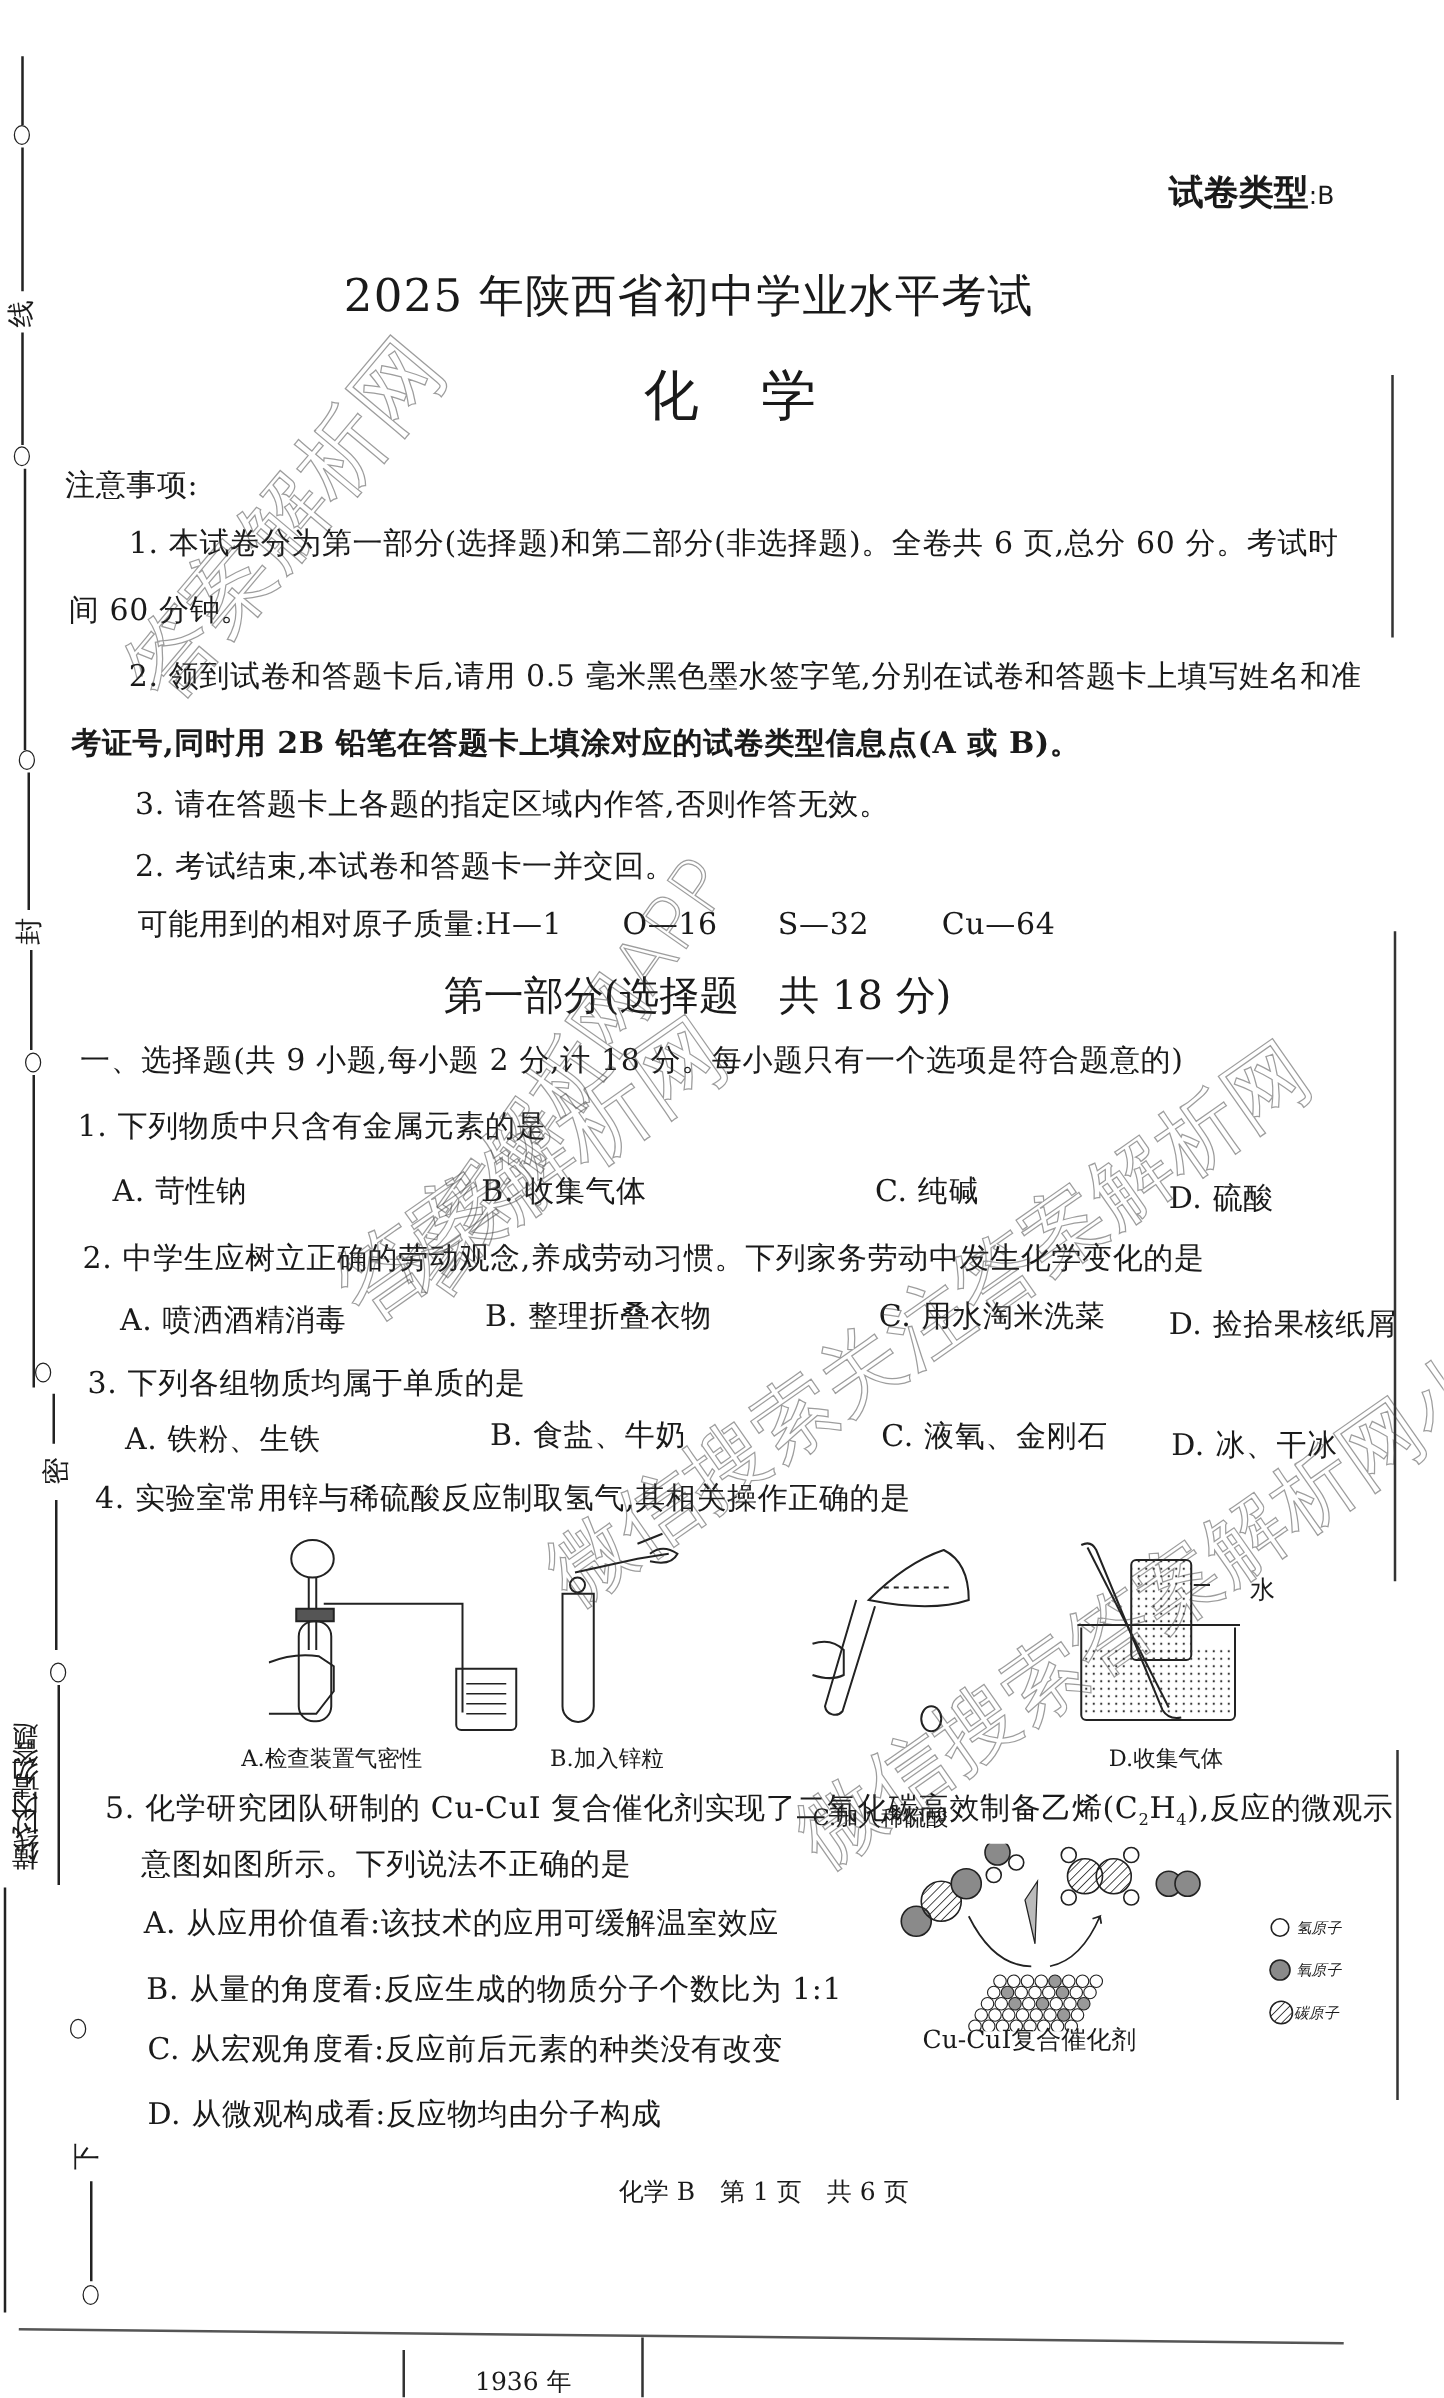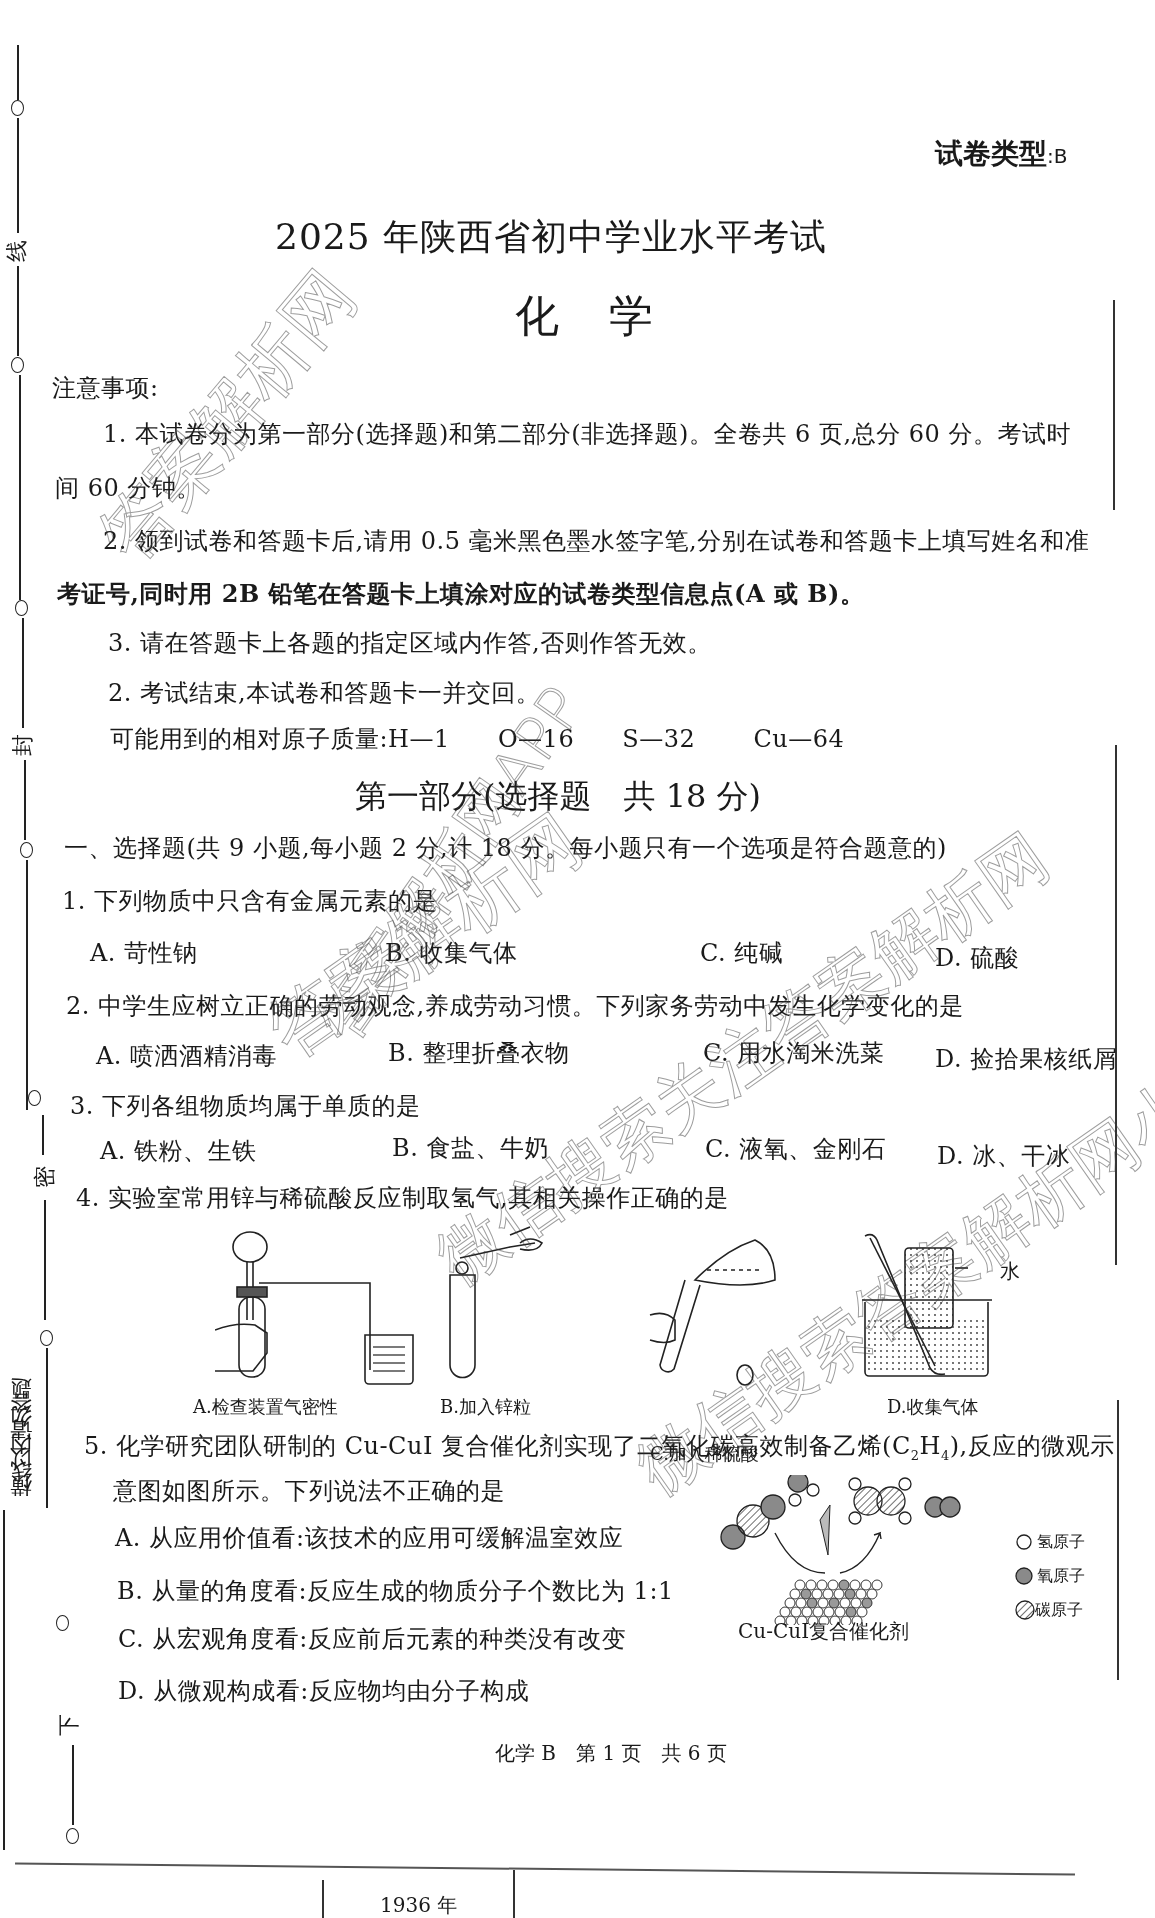--- a/index.html
+++ b/index.html
@@ -5,21 +5,21 @@
   html, body { margin: 0; padding: 0; background: #ffffff; }
   body { width: 1155px; height: 1918px; position: relative; overflow: hidden;
          font-family: "DejaVu Serif", "Liberation Serif", serif; color: #1a1a1a; }
   .abs { position: absolute; white-space: nowrap; }
   .txt { font-size: 24px; letter-spacing: 0.5px; }
   .sans { font-family: "DejaVu Sans", "Liberation Sans", sans-serif; }
   .title { font-size: 36px; letter-spacing: 1px; }
   .subject { font-size: 44px; letter-spacing: 50px; }
   .section { font-size: 32px; }
   .small { font-size: 20px; }
-  .tiny { font-size: 16px; }
+  .tiny { font-size: 12px; font-style: italic; }
   .paper-type { font-size: 28px; font-weight: bold; }
   .paper-type .val { font-size: 20px; font-weight: normal; }
   
   .bind-line { position: absolute; width: 2px; background: #222; }
   .bind-circle { position: absolute; width: 11px; height: 14px; border: 1.6px solid #222; border-radius: 50%; background: #fff; }
   .bind-char { position: absolute; font-size: 22px; transform: rotate(-90deg); font-family: "DejaVu Sans", sans-serif; }
   .vert-note { position: absolute; left: 6px; width: 30px; font-size: 22px; font-family: "DejaVu Sans", sans-serif;
                writing-mode: vertical-rl; transform: rotate(180deg); letter-spacing: 14px; }
   .watermark { position: absolute; font-size: 70px; color: rgba(90,90,90,0.38); white-space: nowrap;
                font-family: "DejaVu Sans", sans-serif; font-weight: 200; pointer-events: none;

